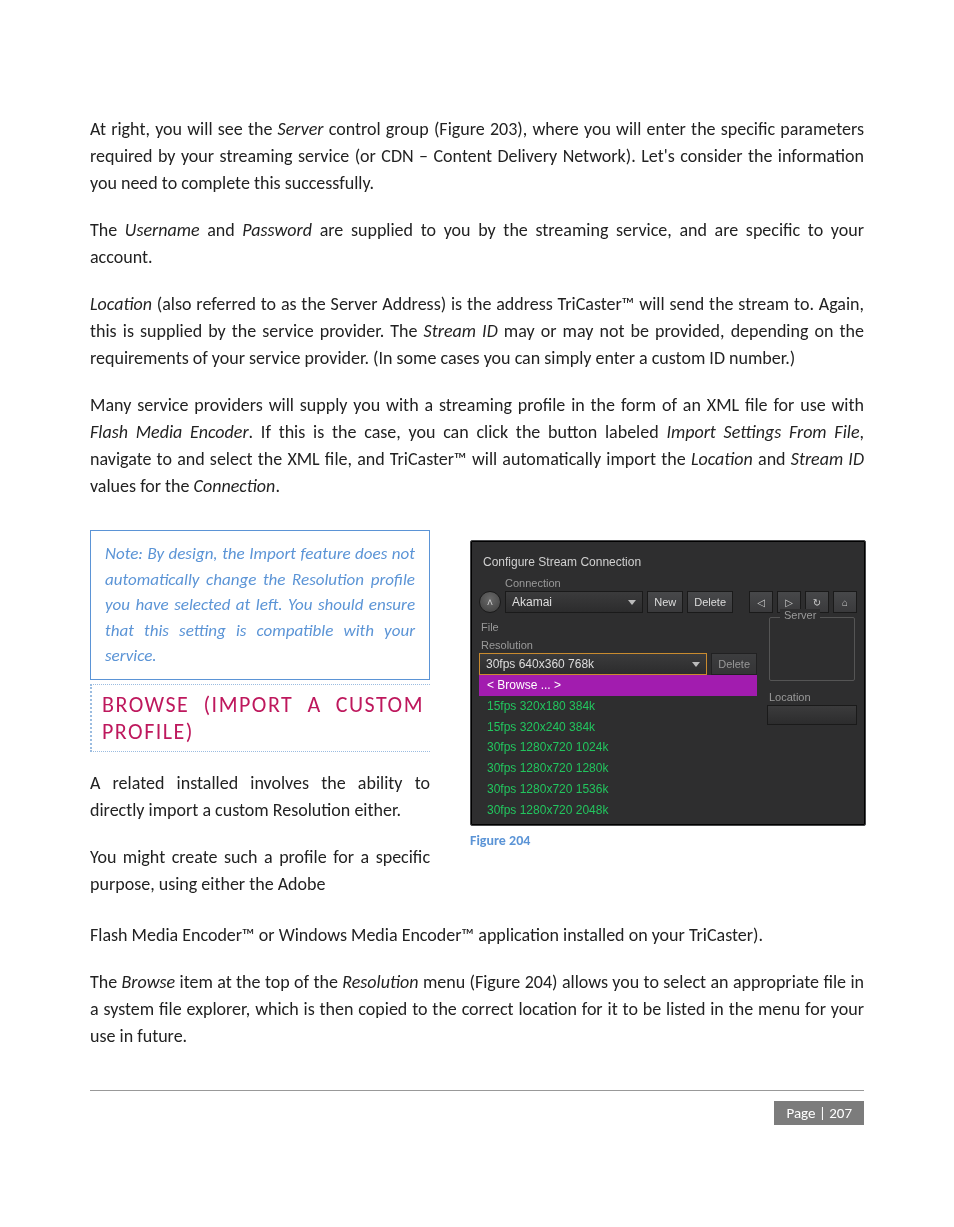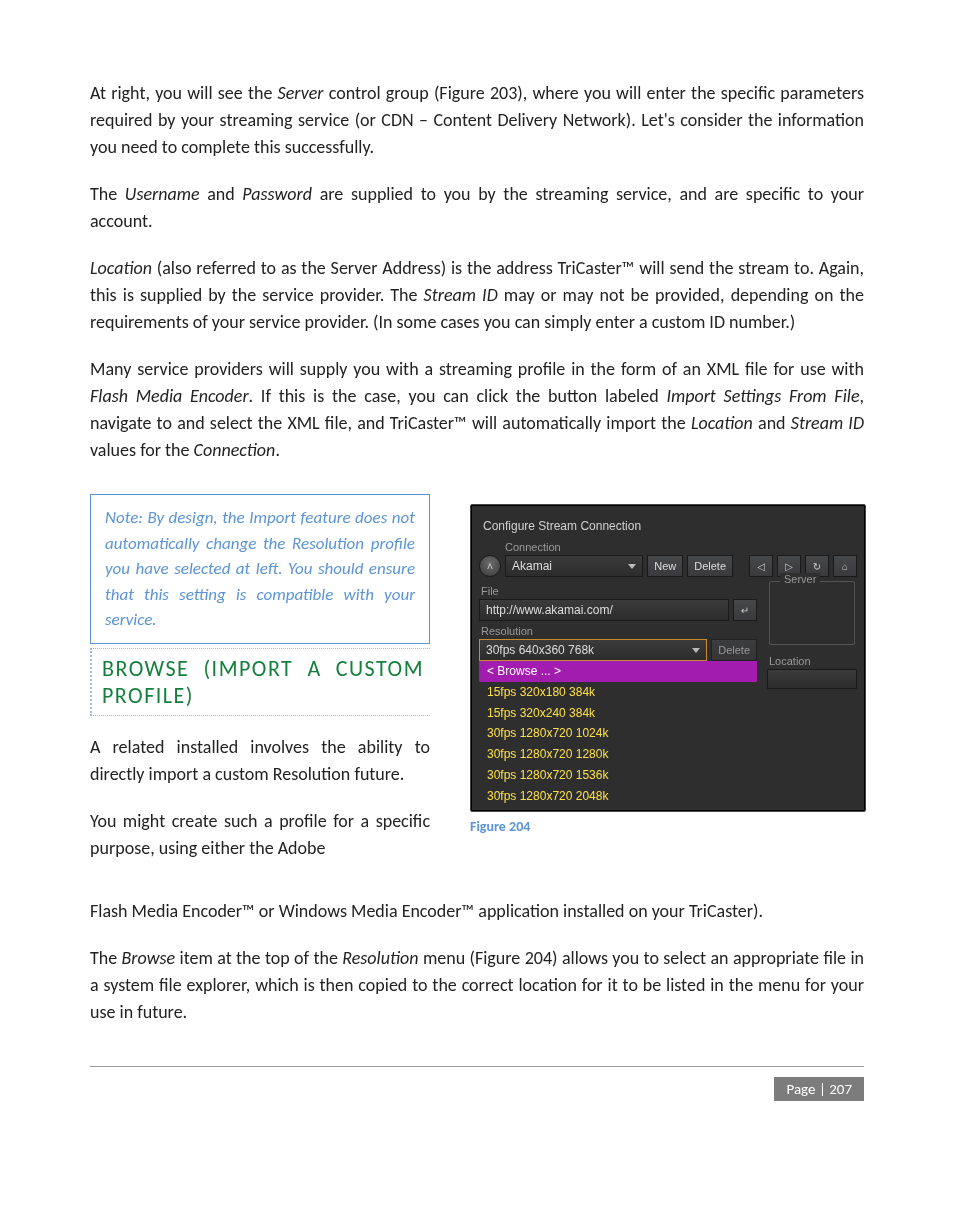--- a/index.html
+++ b/index.html
@@ -6,21 +6,21 @@
     margin: 0;
     padding: 0;
     background: #fff;
     font-family: Calibri, "Segoe UI", Arial, sans-serif;
     color: #222;
   }
   .page {
     width: 954px;
     min-height: 1227px;
     box-sizing: border-box;
-    padding: 80px 90px 60px 90px;
+    padding: 116px 90px 60px 90px;
     position: relative;
   }
   .para {
     font-size: 18px;
     line-height: 1.5;
     margin: 0 0 20px 0;
     text-align: justify;
   }
   .para .i { font-style: italic; }
 
@@ -47,21 +47,21 @@
     font-size: 17px;
     line-height: 1.5;
     text-align: justify;
     margin-bottom: 4px;
   }
 
   .h2 {
     font-family: Calibri, "Segoe UI", Arial, sans-serif;
     font-size: 22px;
     letter-spacing: 1.5px;
-    color: #15803d;
+    color: #be185d;
     border-left: 2px dotted #9bbce0;
     border-top: 1px dotted #9bbce0;
     border-bottom: 1px dotted #9bbce0;
     padding: 6px 6px 6px 10px;
     margin: 0 0 18px 0;
     text-align: justify;
   }
 
   .left-para {
     font-size: 18px;
@@ -196,21 +196,21 @@
     width: 90px;
     margin-left: 10px;
     align-self: flex-start;
   }
 
   .menu {
     background: #2e2e2f;
   }
   .menu-item {
     padding: 2px 8px;
-    color: #fde047;
+    color: #22c55e;
     font-size: 12px;
     line-height: 1.4;
   }
   .menu-item.highlight {
     background: #a21caf;
     color: #fff;
   }
 
   .mainflex { display: flex; align-items: stretch; }
 
@@ -251,21 +251,21 @@
     <span>Many service providers will supply you with a streaming profile in the form of an XML file for use with </span><span class="i">Flash Media Encoder</span><span>.  If this is the case, you can click the button labeled </span><span class="i">Import Settings From File</span><span>, navigate to and select the XML file, and TriCaster™ will automatically import the </span><span class="i">Location</span><span> and </span><span class="i">Stream ID</span><span> values for the </span><span class="i">Connection</span><span>.</span>
   </p>
 
   <div class="twocol">
     <div class="leftcol">
       <div class="notebox">Note:  By design, the Import feature does not automatically change the Resolution profile you have selected at left.  You should ensure that this setting is compatible with your service.</div>
 
       <div class="h2">BROWSE (IMPORT A CUSTOM PROFILE)</div>
 
       <p class="left-para">
-        <span>A related installed involves the ability to directly import a custom </span><span class="i">Resolution</span><span> future.</span>
+        <span>A related installed involves the ability to directly import a custom </span><span class="i">Resolution</span><span> either.</span>
       </p>
 
       <p class="left-para">You might create such a profile for a specific purpose, using either the Adobe</p>
     </div>
 
     <div class="rightcol">
 
       <div class="shot">
         <div class="shot-pad">
           <div class="shot-title">Configure Stream Connection</div>
@@ -284,26 +284,20 @@
               <div class="icon-btn">◁</div>
               <div class="icon-btn">▷</div>
               <div class="icon-btn">↻</div>
               <div class="icon-btn">⌂</div>
             </div>
           </div>
 
           <div class="mainflex">
             <div class="main-left">
               <div class="label">File</div>
-              <div class="row">
-                <div class="txt">
-                  <span>http://www.akamai.com/</span>
-                </div>
-                <div class="icon-btn enter-icon"></div>
-              </div>
 
               <div class="label">Resolution</div>
               <div class="row">
                 <div class="sel" style="border-color:#c98b2f">
                   <span>30fps 640x360 768k</span>
                   <span class="tri"></span>
                 </div>
                 <div class="btn-sm" style="opacity:.6">Delete</div>
               </div>
 
@@ -326,21 +320,21 @@
               <div class="txt" style="height:18px"></div>
             </div>
           </div>
         </div>
       </div>
 
       <div class="caption">Figure 204</div>
     </div>
   </div>
 
-  <p class="para" style="margin-top:16px">Flash Media Encoder™ or Windows Media Encoder™ application installed on your TriCaster).</p>
+  <p class="para" style="margin-top:4px">Flash Media Encoder™ or Windows Media Encoder™ application installed on your TriCaster).</p>
 
   <p class="para">
     <span>The </span><span class="i">Browse</span><span> item at the top of the </span><span class="i">Resolution</span><span> menu (Figure 204) allows you to select an appropriate file in a system file explorer, which is then copied to the correct location for it to be listed in the menu for your use in future.</span>
   </p>
 
   <hr class="hr">
   <div class="pagenum-wrap">
     <span class="pagenum">Page | 207</span>
   </div>
 </div>

